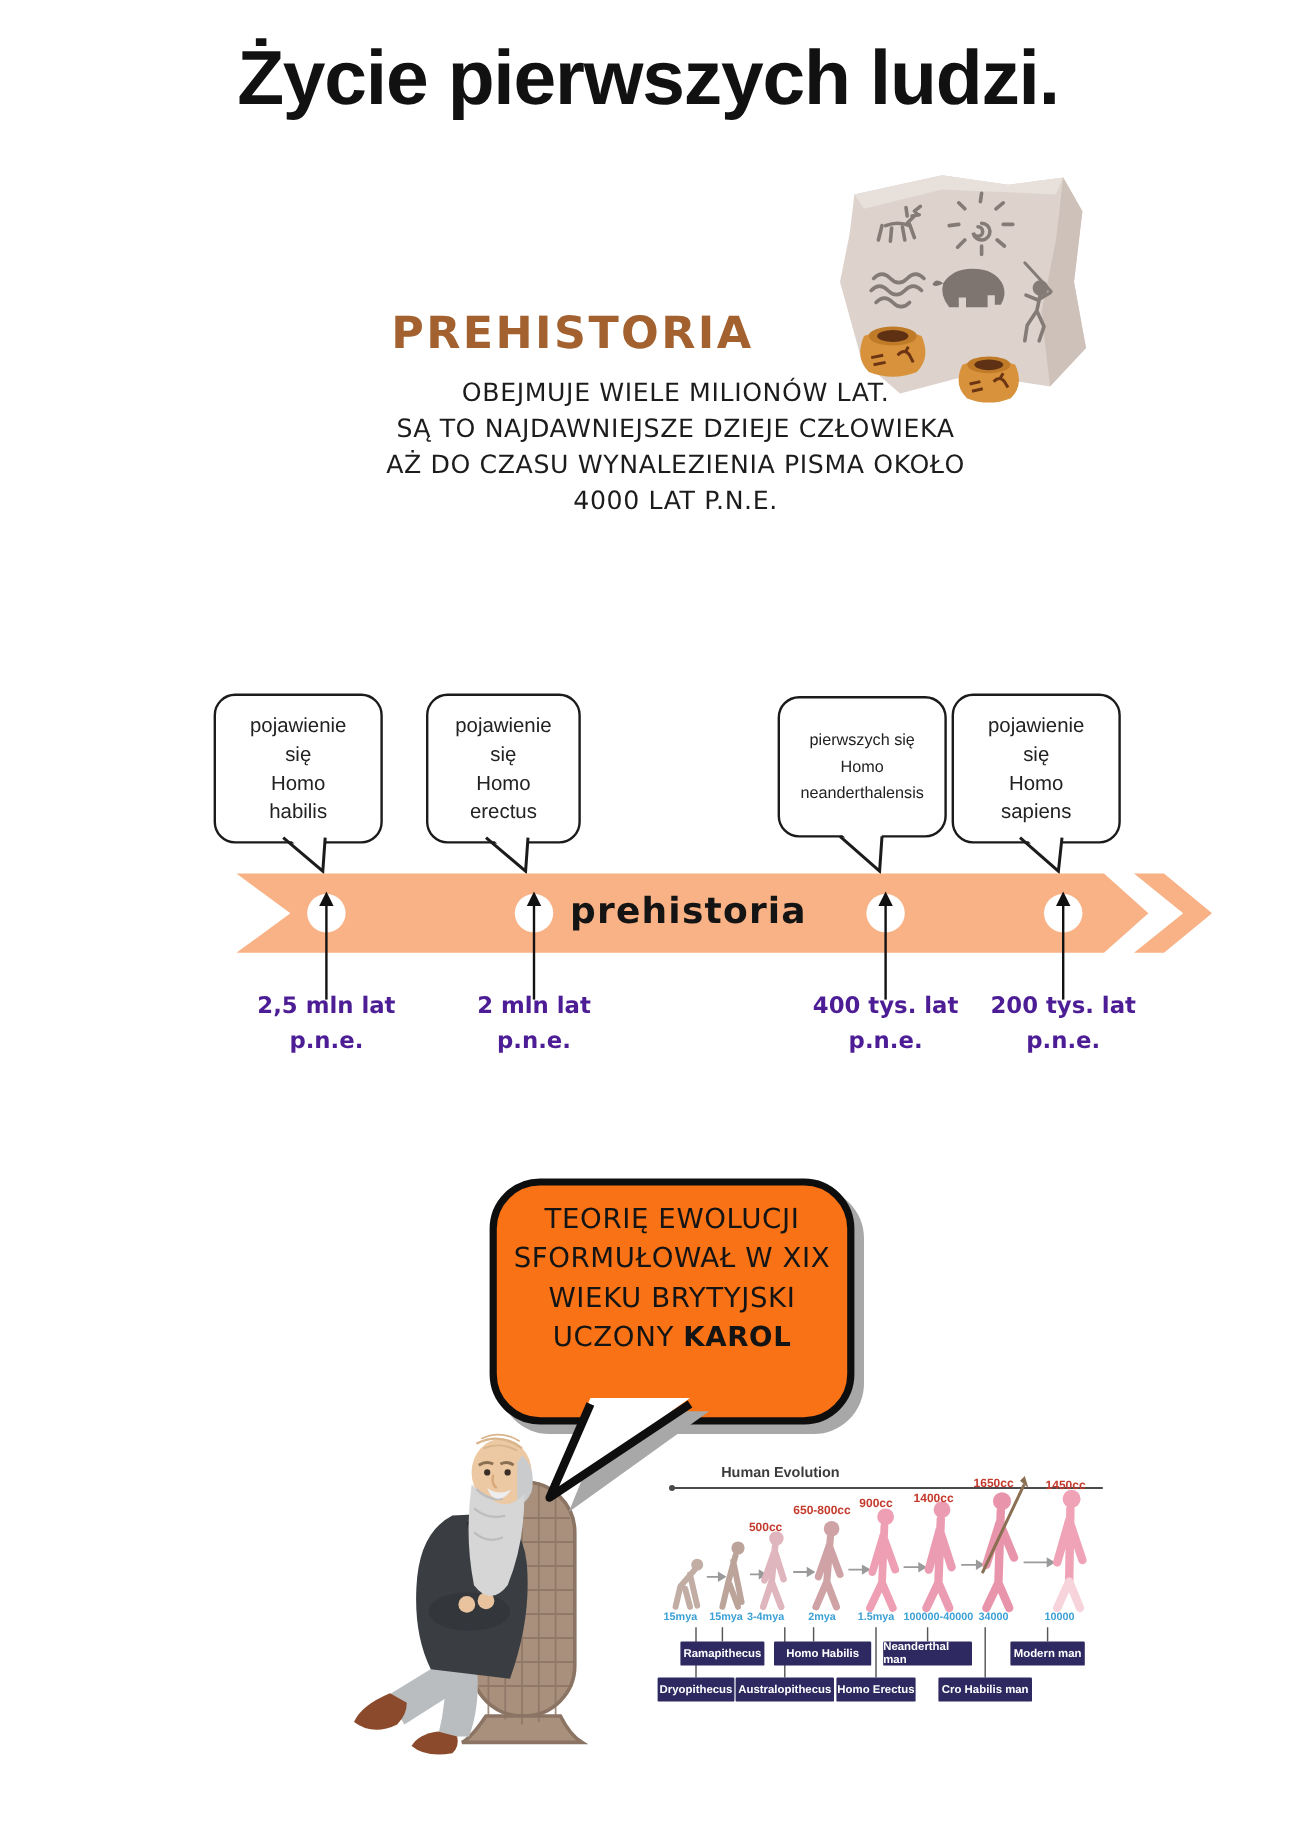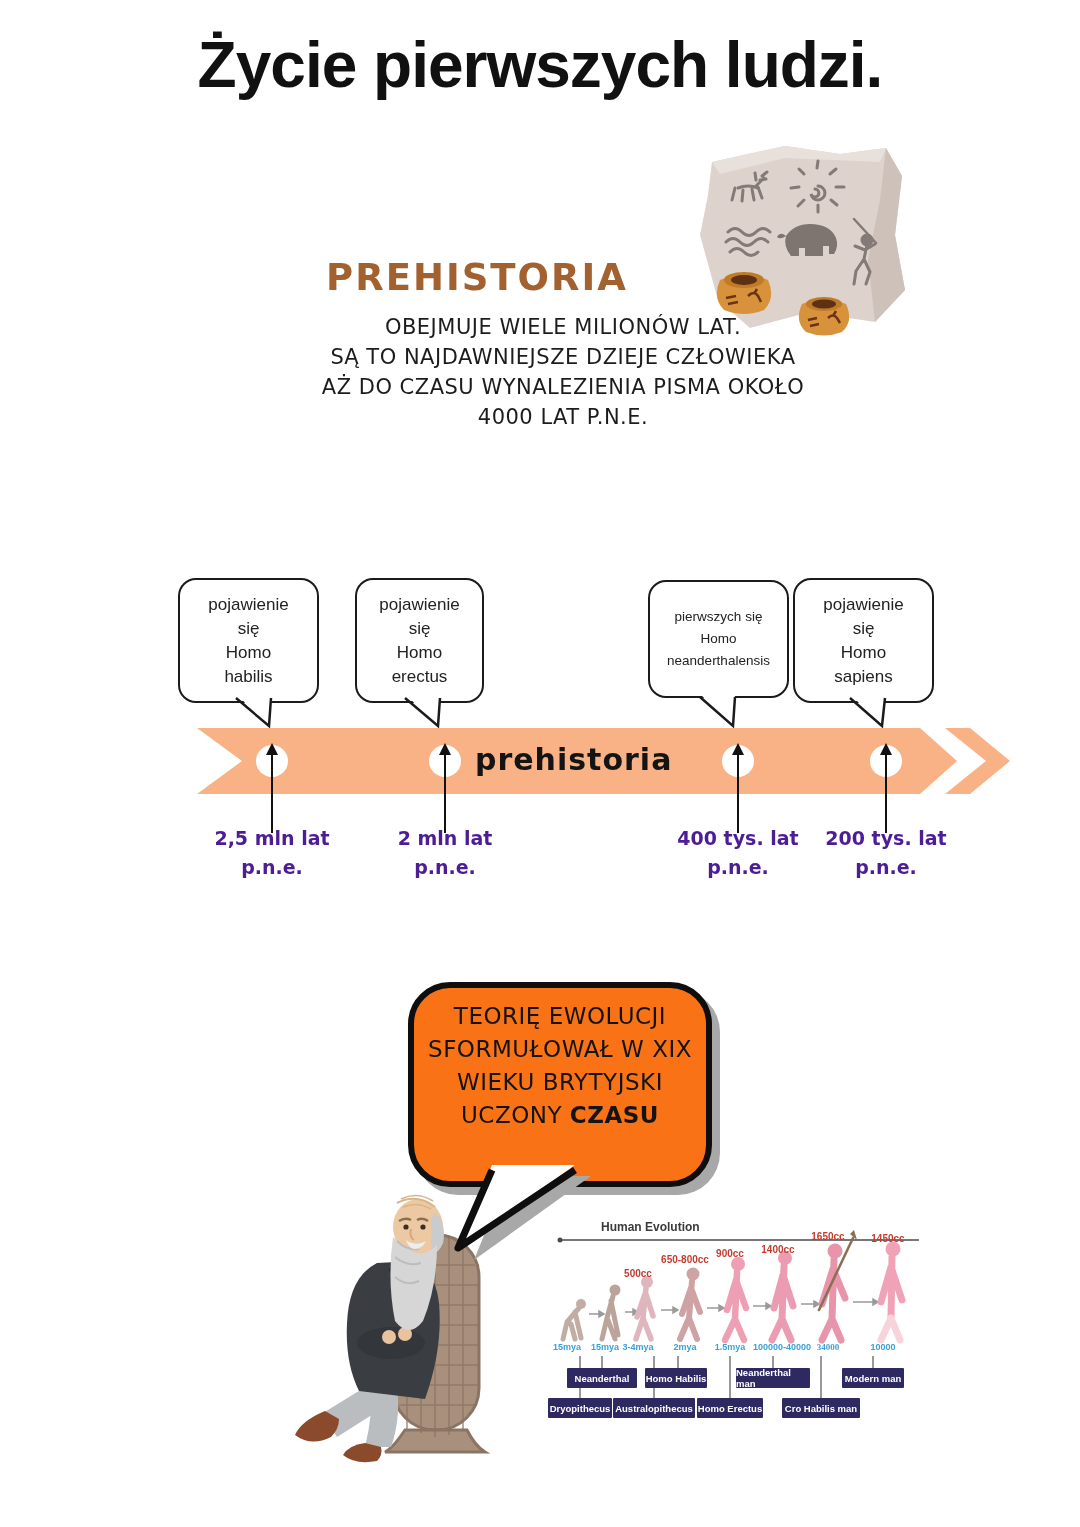--- a/index.html
+++ b/index.html
@@ -51,27 +51,27 @@
   
   .evo{position:absolute;left:545px;top:1218px;width:388px;height:230px;z-index:3;}
   .evo-title{position:absolute;left:56px;top:2px;font-size:12px;font-weight:bold;color:#3c3a3a;
              font-family:"Liberation Sans",sans-serif;}
   .evo-svg{position:absolute;left:0;top:0;}
   .cc{position:absolute;width:72px;text-align:center;font-size:10px;font-weight:bold;color:#C43B2E;}
   .cc3{left:57px;top:50px;} .cc4{left:104px;top:36px;} .cc5{left:149px;top:30px;}
   .cc6{left:197px;top:26px;} .cc7{left:247px;top:13px;} .cc8{left:307px;top:15px;}
   .tm{position:absolute;width:84px;text-align:center;font-size:9px;font-weight:bold;color:#3BA0D6;top:124px;}
   .tm1{left:-20px;} .tm2{left:18px;} .tm3{left:51px;} .tm4{left:98px;}
-  .tm5{left:143px;} .tm6{left:191px;width:92px;} .tm7{left:241px;font-family:Liberation Serif, serif;} .tm8{left:296px;}
+  .tm5{left:143px;} .tm6{left:191px;width:92px;} .tm7{left:241px;} .tm8{left:296px;}
   .ebox{position:absolute;height:20px;background:#2E2960;color:#fff;font-size:9.5px;font-weight:bold;
         display:flex;align-items:center;justify-content:center;border-radius:1px;}
   .x1{left:3px;top:180px;width:64px;}   
   .x2{left:22px;top:150px;width:70px;}  
   .x3{left:68px;top:180px;width:82px;}  
-  .x4{left:100px;top:150px;width:62px;} 
+  .x4{left:100px;top:150px;width:81px;} 
   .x5{left:152px;top:180px;width:66px;} 
   .x6{left:191px;top:150px;width:74px;} 
   .x7{left:237px;top:180px;width:78px;} 
   .x8{left:297px;top:150px;width:62px;} 
 </style>
 </head>
 <body>
 
 <div class="page">
 
@@ -204,21 +204,21 @@
   </div>
   <div class="date d4">
     <div>200 tys. lat</div>
     <div>p.n.e.</div>
   </div>
 
   <div class="dbubble">
     <div>TEORIĘ EWOLUCJI</div>
     <div>SFORMUŁOWAŁ W XIX</div>
     <div>WIEKU BRYTYJSKI</div>
-    <div><span>UCZONY </span><span class="bold">CZASU</span></div>
+    <div><span>UCZONY </span><span class="bold">KAROL</span></div>
   </div>
   <svg class="dtail" width="170" height="100" viewBox="0 0 170 100">
     <polygon points="70,6 153,6 36,90" fill="#a8a8a8" transform="translate(8,5)"></polygon>
     <polygon points="62,0 145,0 28,83" fill="#ffffff"></polygon>
     <path d="M62,5 L28,83 L145,5" fill="none" stroke="#0e0e0e" stroke-width="7" stroke-linejoin="round"></path>
   </svg>
 
   <svg class="darwin-svg" width="205" height="285" viewBox="0 0 205 285">
 
     <g>
@@ -344,21 +344,21 @@
     <div class="tm tm1">15mya</div>
     <div class="tm tm2">15mya</div>
     <div class="tm tm3">3-4mya</div>
     <div class="tm tm4">2mya</div>
     <div class="tm tm5">1.5mya</div>
     <div class="tm tm6">100000-40000</div>
     <div class="tm tm7">34000</div>
     <div class="tm tm8">10000</div>
 
     <div class="ebox x1">Dryopithecus</div>
-    <div class="ebox x2">Neanderthal</div>
+    <div class="ebox x2">Ramapithecus</div>
     <div class="ebox x3">Australopithecus</div>
     <div class="ebox x4">Homo Habilis</div>
     <div class="ebox x5">Homo Erectus</div>
     <div class="ebox x6">Neanderthal man</div>
     <div class="ebox x7">Cro Habilis man</div>
     <div class="ebox x8">Modern man</div>
   </div>
 
 </div>
 

